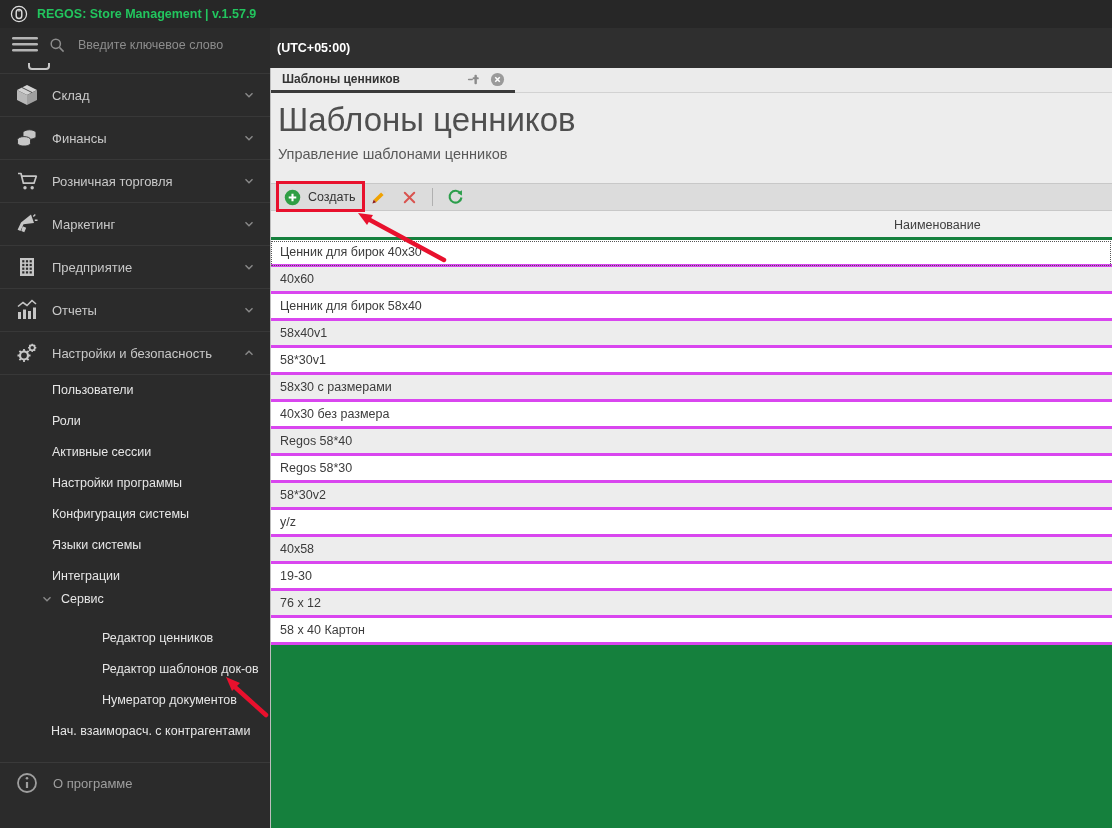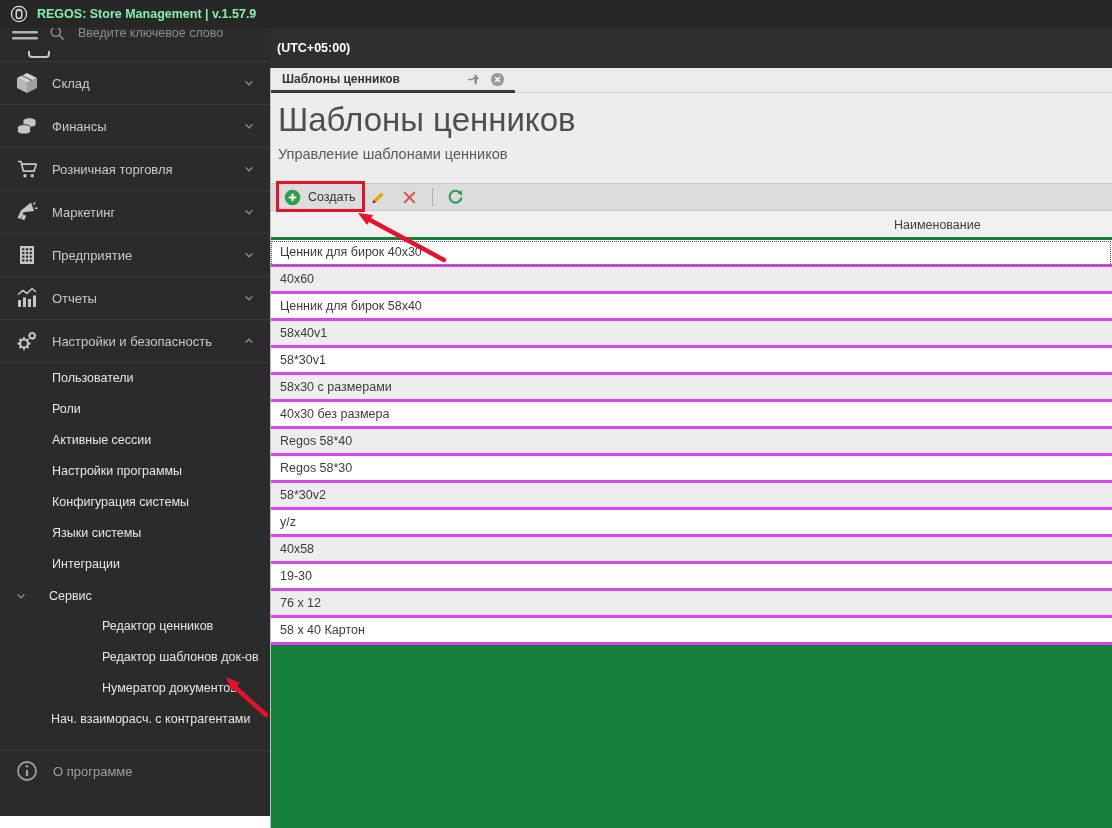--- a/index.html
+++ b/index.html
@@ -8,26 +8,26 @@
     width:1112px; height:828px; position:relative; overflow:hidden;
     font-family:"Liberation Sans", sans-serif; background:#fff;
   }
 
   
   #titlebar {
     position:absolute; left:0; top:0; width:1112px; height:28px;
     background:#272727; display:flex; align-items:center; gap:9px;
     padding-left:10px; z-index:4;
   }
-  .app-title { color:#86efac; font-size:12.5px; font-weight:bold; }
+  .app-title { color:#22c55e; font-size:12.5px; font-weight:bold; }
   .logo { width:18px; height:18px; display:inline-flex; }
 
   
   #sidebar {
-    position:absolute; left:0; top:16px; width:270px; height:800px;
+    position:absolute; left:0; top:28px; width:270px; height:800px;
     background:#2b2b2b; overflow:hidden;
   }
   .search-row { height:33px; display:flex; align-items:center; padding:0 12px; gap:11px; }
   .hamburger { width:26px; height:15px; display:inline-flex; cursor:pointer; }
   .search-icn { width:16px; height:16px; display:inline-flex; }
   .search-input {
     background:transparent; border:none; outline:none; color:#c0c0c0;
     font-size:12.5px; width:175px; font-family:inherit;
   }
   .search-input::placeholder { color:#8d8d8d; opacity:1; }
@@ -43,22 +43,22 @@
   .section-icon svg { width:24px; height:24px; }
   .section-label { color:#c9c9c9; font-size:13px; flex:1; }
   .chev { width:14px; height:14px; flex:0 0 auto; opacity:.85; }
   .chev svg { width:14px; height:14px; }
 
   .sub-item {
     height:31px; line-height:31px; padding-left:52px;
     color:#e6e6e6; font-size:12.5px; cursor:pointer; white-space:nowrap;
   }
   .service-row {
-    height:31px; display:flex; align-items:center; gap:21px;
-    padding-left:14px; color:#e6e6e6; font-size:12.5px; cursor:pointer;
+    height:31px; display:flex; gap:7px;
+    padding-left:40px; color:#e6e6e6; font-size:12.5px; cursor:pointer;
   }
   .service-child { padding-left:102px; }
 
   .about-row {
     height:41px; display:flex; align-items:center; gap:14px;
     padding-left:15px; border-top:1px solid #3a3a3a; margin-top:15px;
     color:#9e9e9e; font-size:13px; cursor:pointer;
   }
   .about-row .section-icon { margin-right:0; }
 

